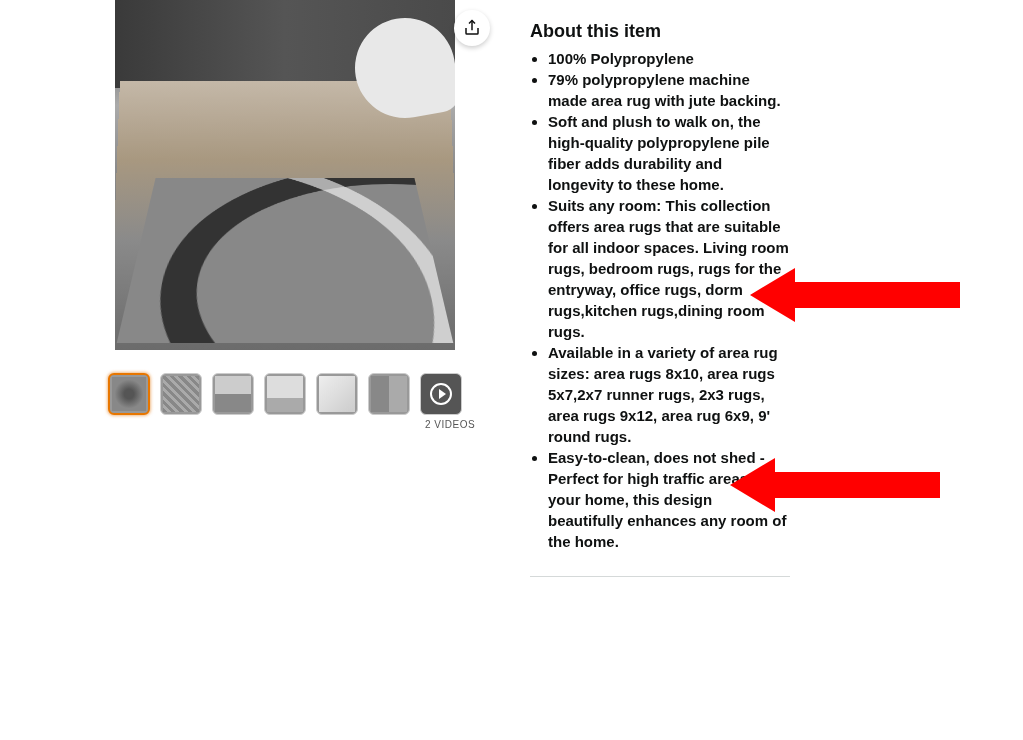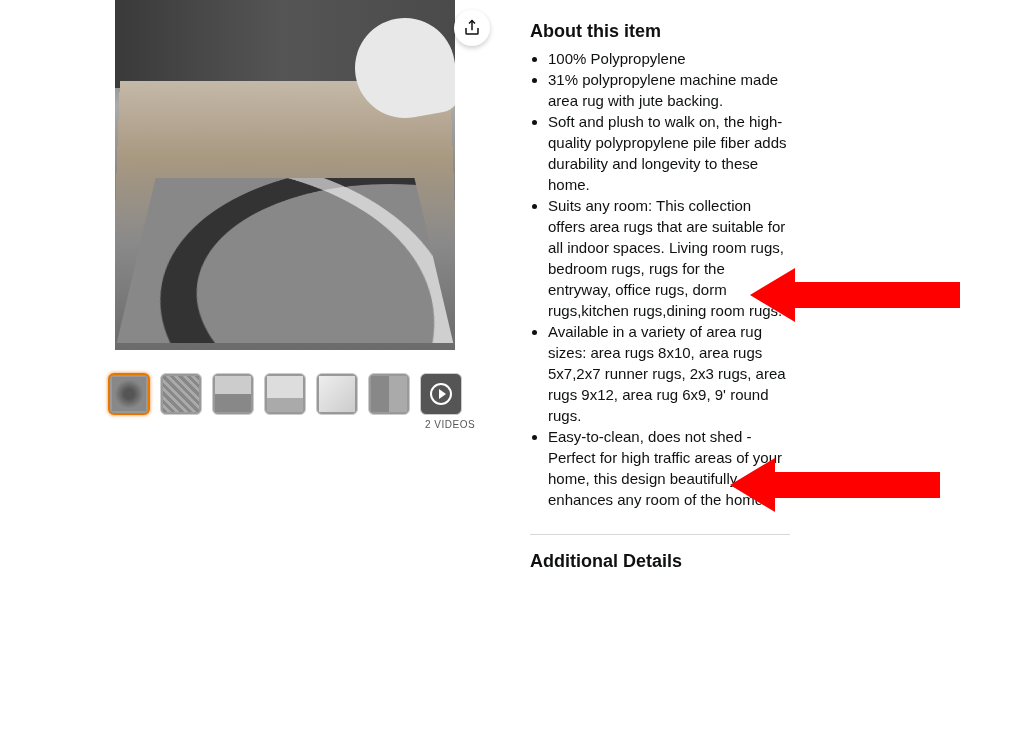--- a/index.html
+++ b/index.html
@@ -176,20 +176,21 @@
     .section-title {
       font-size: 18px;
       font-weight: 700;
       color: #0F1111;
       margin-bottom: 6px;
     }
     .bullet-list {
       list-style: disc;
       padding-left: 18px;
       margin-bottom: 24px;
+      font-weight: bold;
     }
     .bullet-list li {
       font-size: 15px;
       line-height: 21px;
       color: #0F1111;
       margin-bottom: 0px;
     }
     .divider {
       border-top: 1px solid #d5d9d9;
       margin: 14px 0 16px 0;
@@ -259,28 +260,27 @@
         <div class="play"></div>
       </div>
     </div>
     <div class="videos-label">2 VIDEOS</div>
   </div>
 
   <div class="right-column">
     <h2 class="section-title">About this item</h2>
     <ul class="bullet-list">
       <li>100% Polypropylene</li>
-      <li>31% polypropylene machine made area rug with jute backing.</li>
+      <li>79% polypropylene machine made area rug with jute backing.</li>
       <li>Soft and plush to walk on, the high-quality polypropylene pile fiber adds durability and longevity to these home.</li>
       <li>Suits any room: This collection offers area rugs that are suitable for all indoor spaces. Living room rugs, bedroom rugs, rugs for the entryway, office rugs, dorm rugs,kitchen rugs,dining room rugs.</li>
       <li>Available in a variety of area rug sizes: area rugs 8x10, area rugs 5x7,2x7 runner rugs, 2x3 rugs, area rugs 9x12, area rug 6x9, 9' round rugs.</li>
       <li>Easy-to-clean, does not shed - Perfect for high traffic areas of your home, this design beautifully enhances any room of the home.</li>
     </ul>
     <div class="divider"></div>
-    <h2 class="additional-title">Additional Details</h2>
   </div>
 </div>
 
 <svg class="arrow arrow1" width="210" height="70" viewBox="0 0 210 70">
   <polygon points="0,35 45,8 45,22 210,22 210,48 45,48 45,62" fill="#ff0000"></polygon>
 </svg>
 <svg class="arrow arrow2" width="210" height="70" viewBox="0 0 210 70">
   <polygon points="0,35 45,8 45,22 210,22 210,48 45,48 45,62" fill="#ff0000"></polygon>
 </svg>
 

